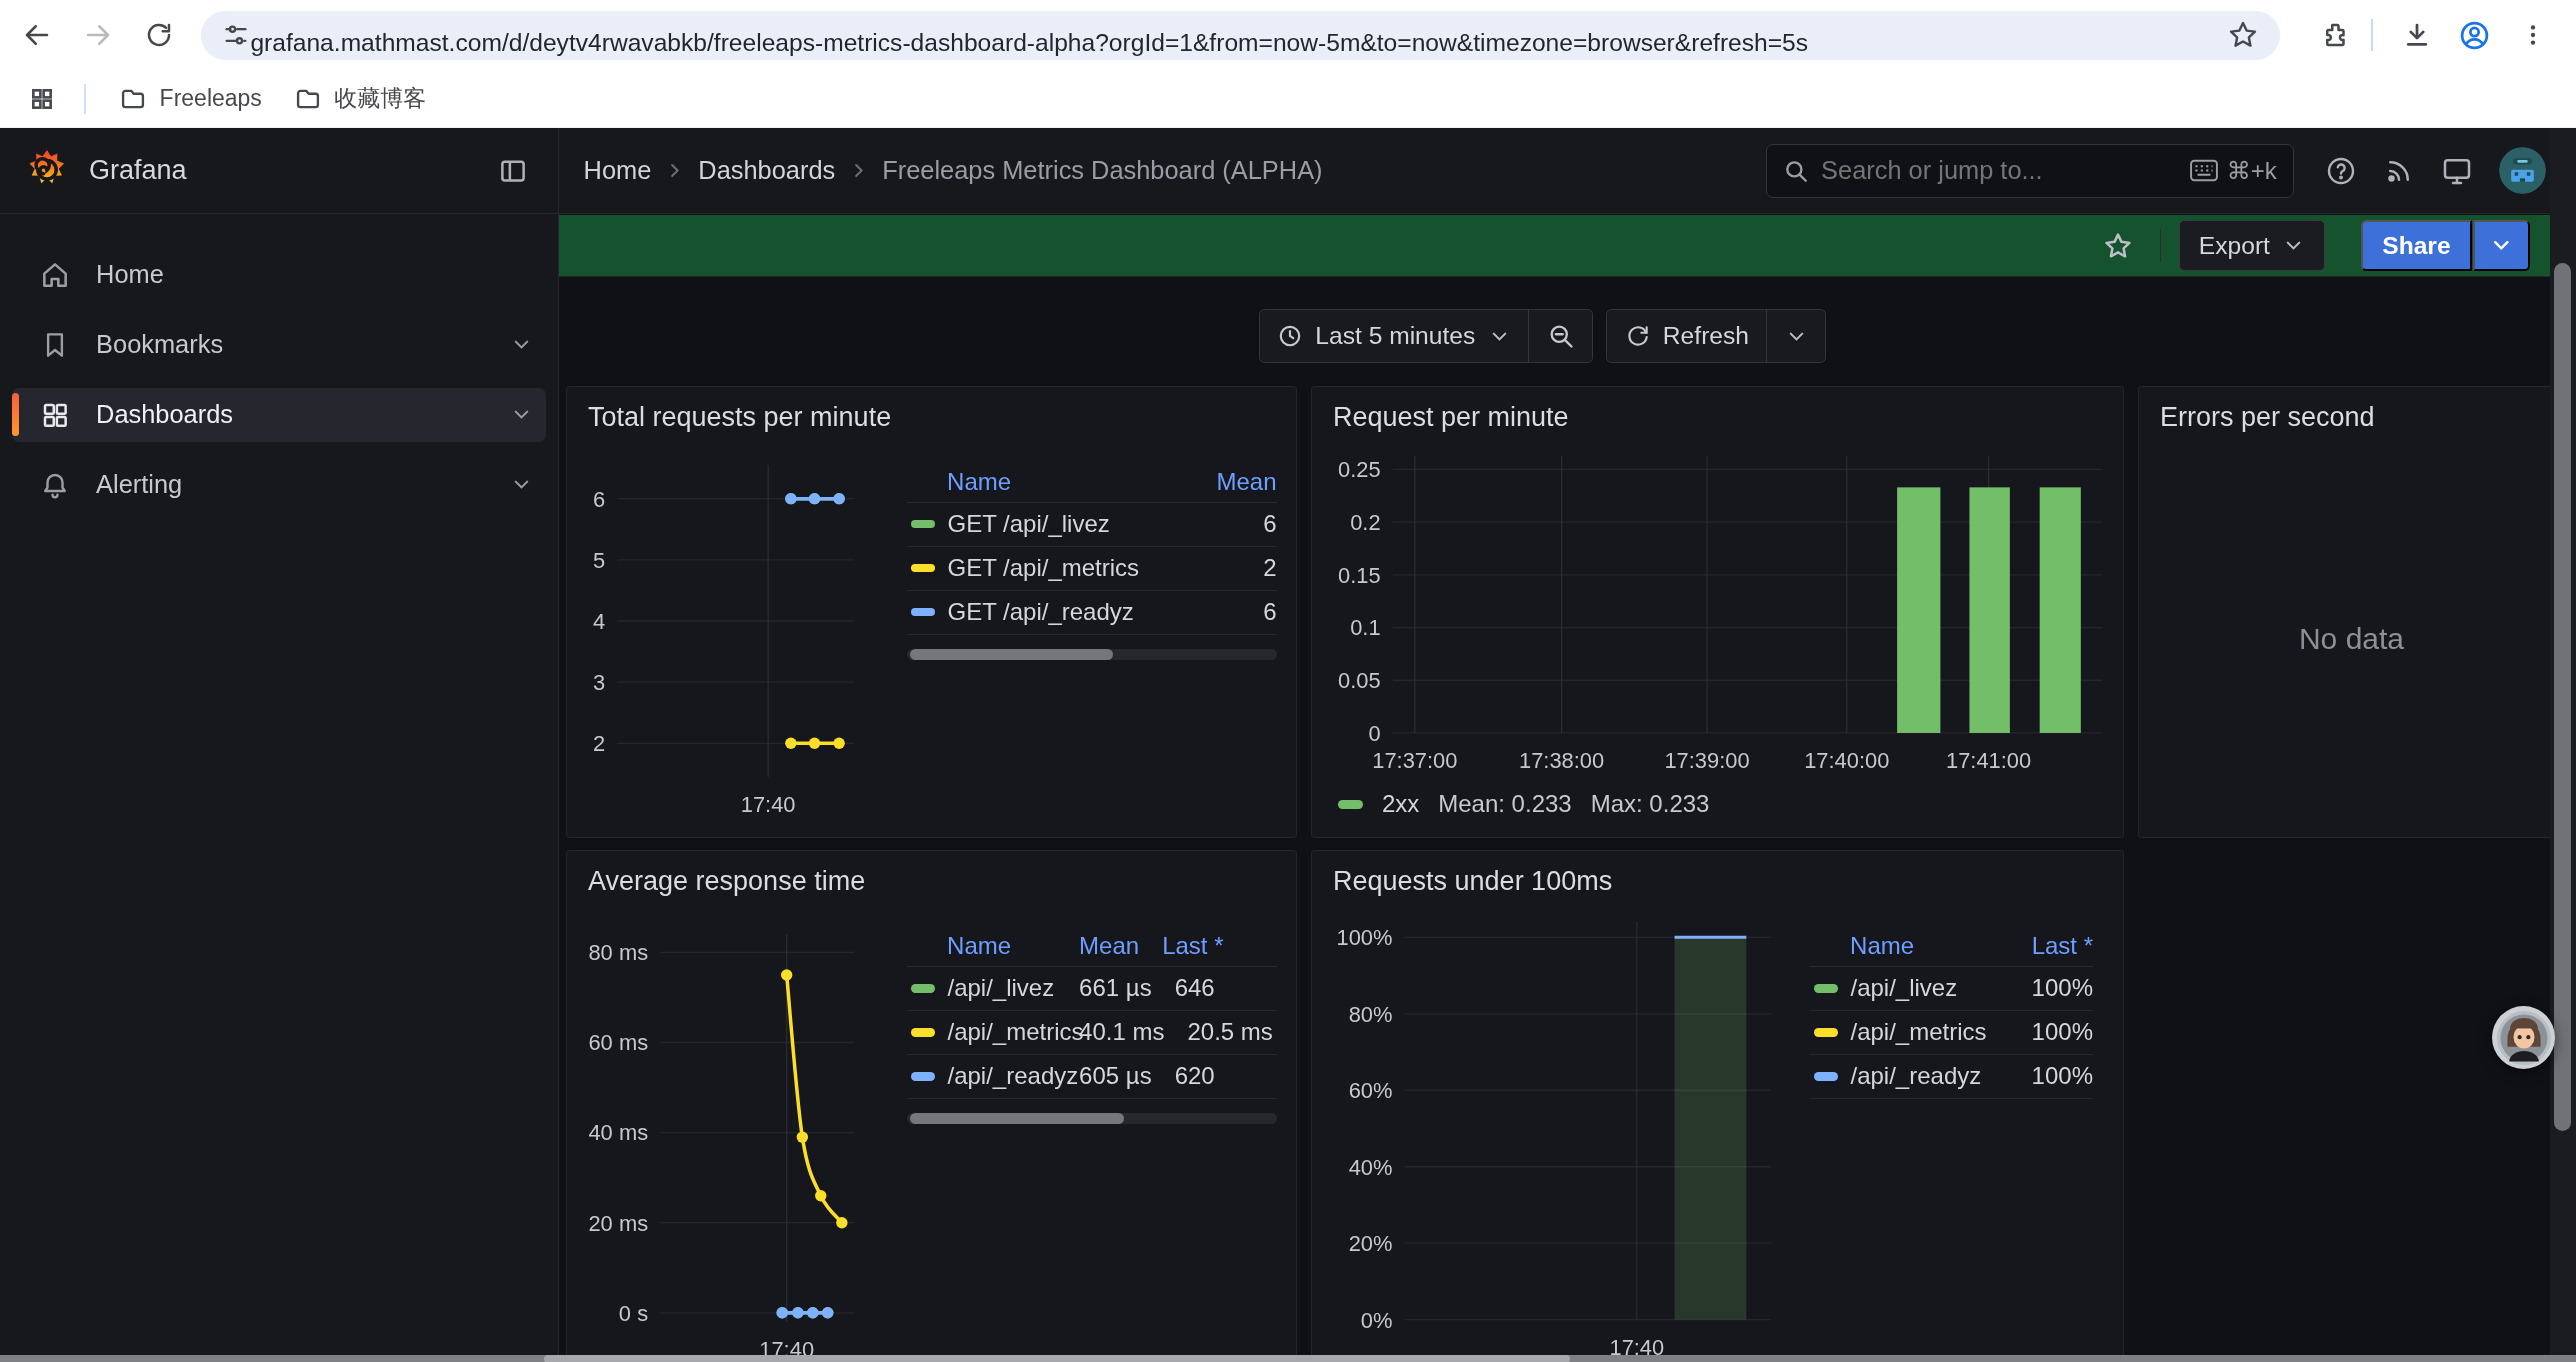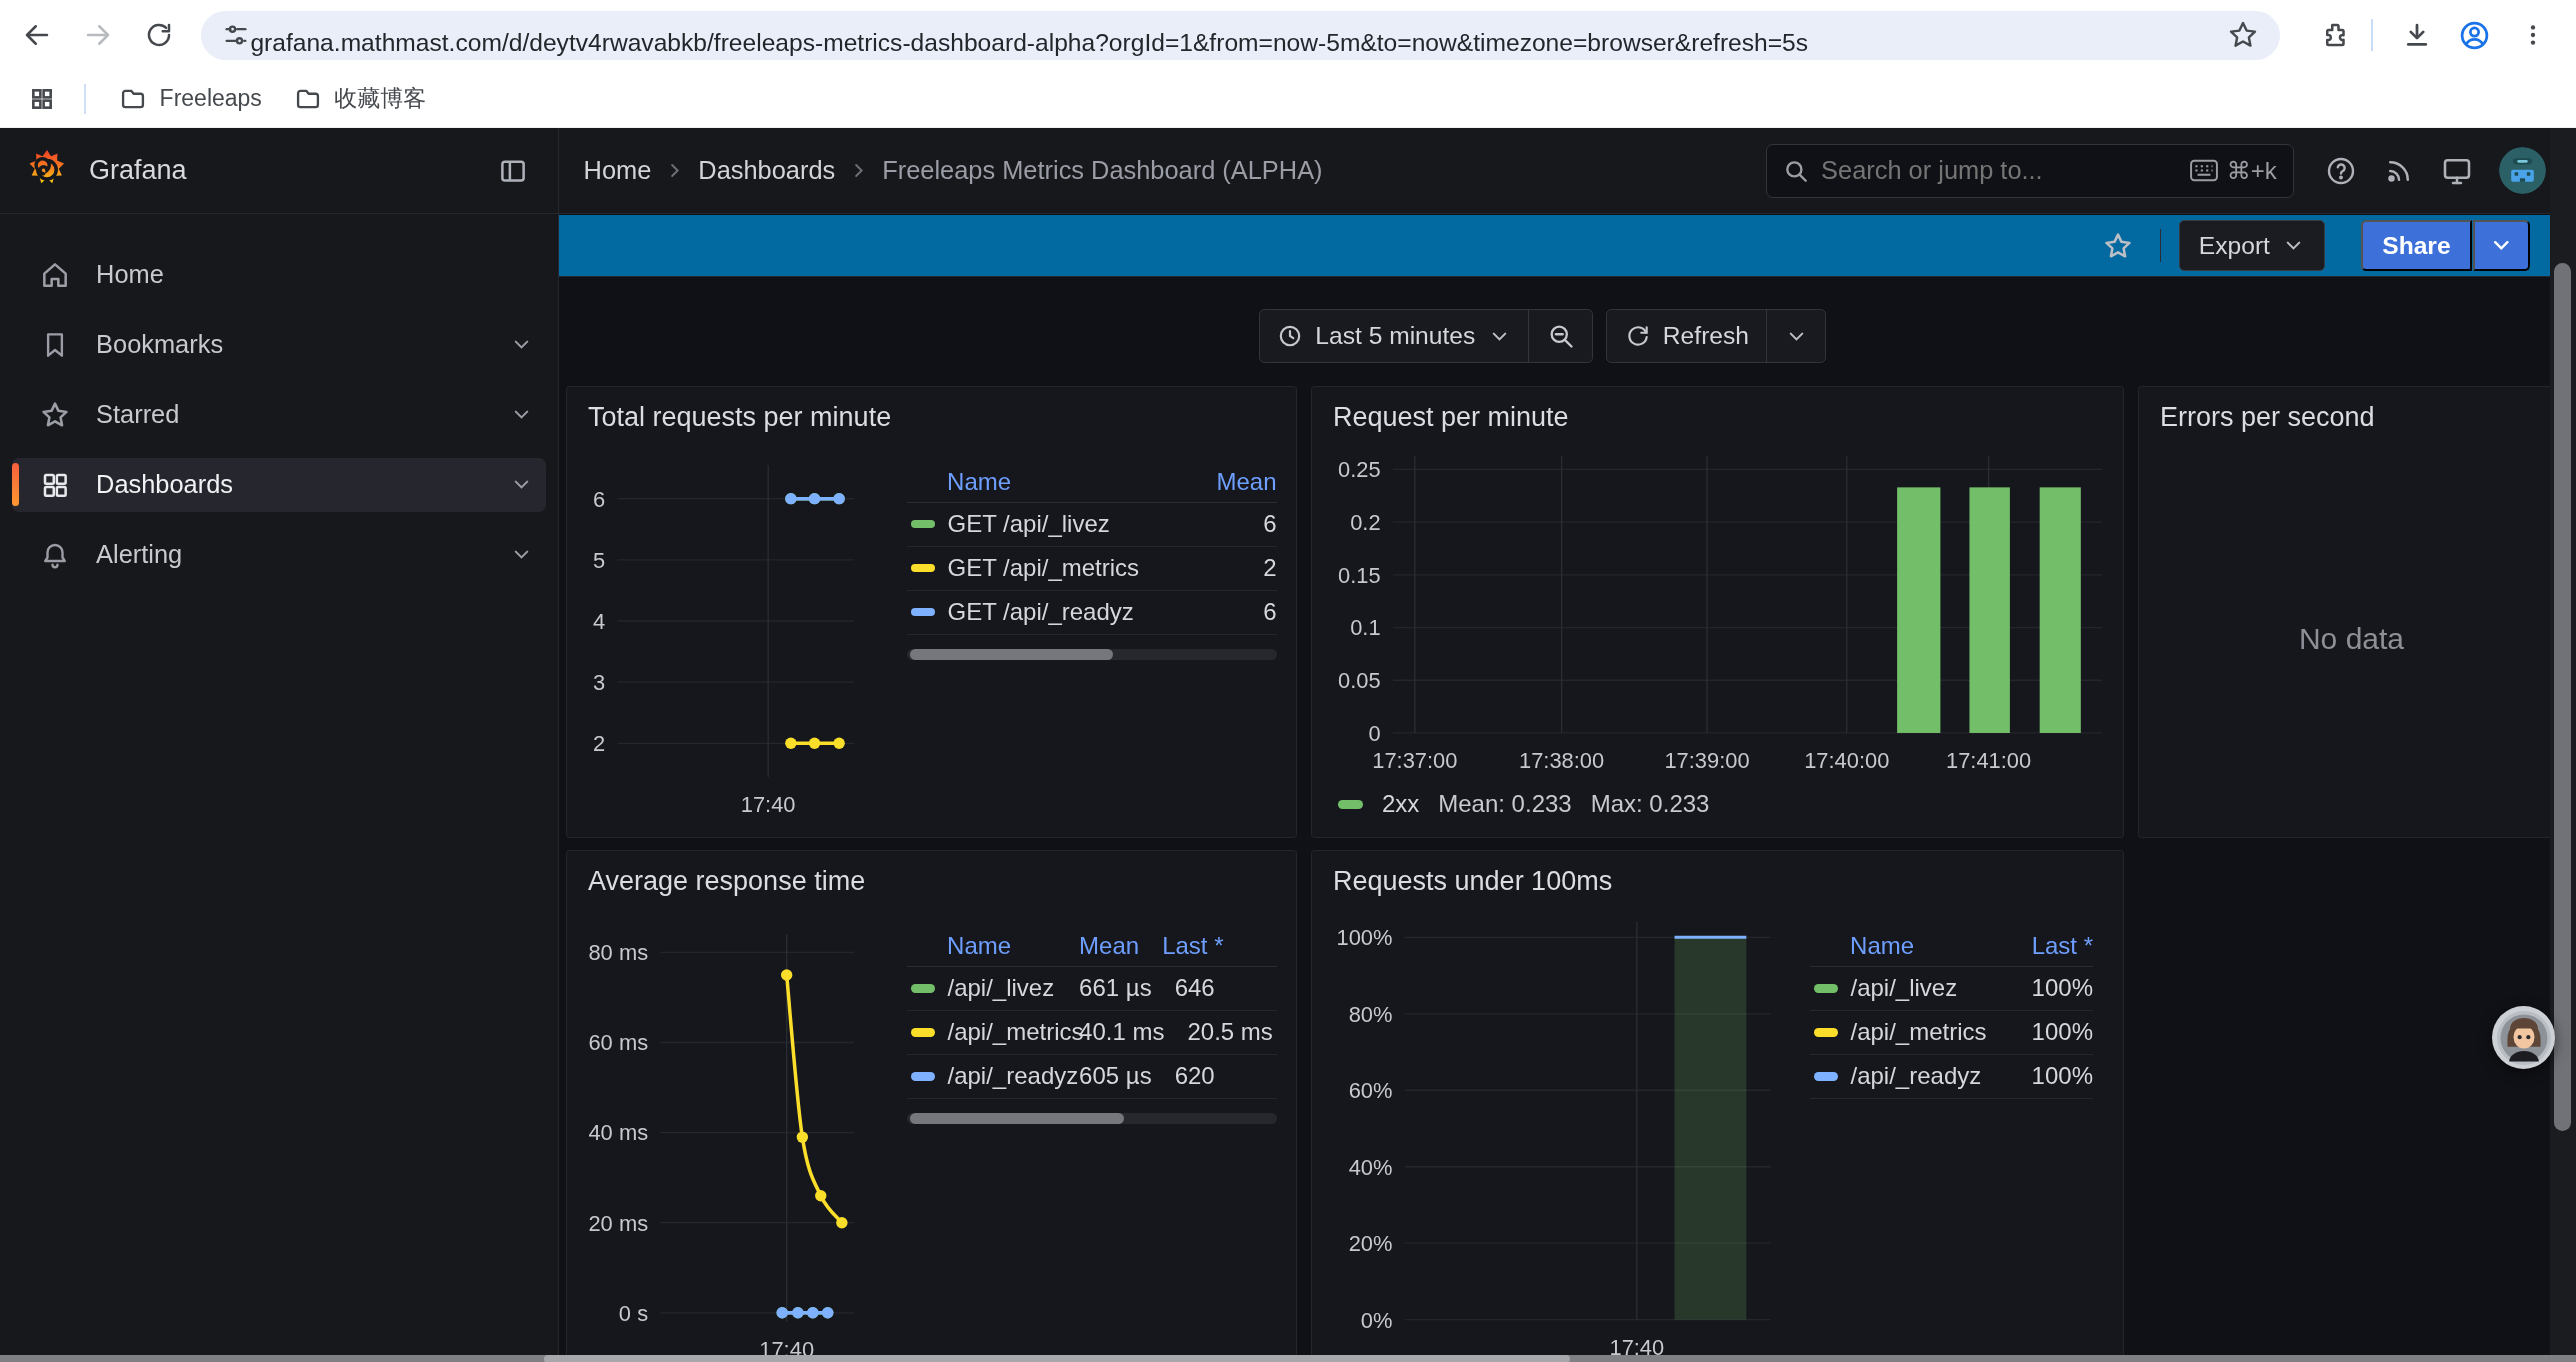--- a/index.html
+++ b/index.html
@@ -56,21 +56,21 @@
   .side-item.active .icon-btn { color:#e8e9ec; }
   .side-item.active::before { content:""; position:absolute; left:0; top:5.3px; bottom:5.3px; width:7px;
                border-radius:3.5px; background:linear-gradient(180deg,#f55f3c,#ff9830); }
   .side-item .lbl { margin-left:10.5px; flex:1; }
   .side-chev { margin-right:12.3px; color:#9b9ea6; display:flex; }
   .side-item .icon-wrap { width:61px; display:flex; justify-content:center; margin-left:12.3px; }
 
   
   .gf-main { position:absolute; left:559px; top:215px; width:2017px; height:1148px; overflow:hidden;
              background:#101116; }
-  .dash-toprow { height:62px; background:#0369a1; border-bottom:0.9px solid #26272c; display:flex;
+  .dash-toprow { height:62px; background:#14532d; border-bottom:0.9px solid #26272c; display:flex;
                  align-items:center; justify-content:flex-end; padding-right:46px; }
   .toprow-sep { width:1.8px; height:33px; background:#2c2d33; margin:0 17.5px; }
   .btn { height:51px; display:flex; align-items:center; gap:12.3px; border-radius:5.3px; font-size:24.6px;
          color:#d5d7dd; padding:0 19px; }
   .btn.ghost { border:0.9px solid #393b42; background:#1b1c21; }
   .btn-blue { background:#3d71d9; color:#ffffff; font-weight:700;margin-left:22px; }
   .share-group { display:flex; margin-left:14px; }
   .share-group .main { border-radius:5.3px 0 0 5.3px; }
   .share-group .chev { border-radius:0 5.3px 5.3px 0; margin-left:1.8px; padding:0 14px; font-weight:400; }
   .controls-row { margin-top:32px; height:54px; display:flex; justify-content:center; gap:13px;
@@ -322,35 +322,20 @@
     </div>
     <div class="side-item">
       <span class="icon-wrap">
           <span class="icon-btn">
         <svg width="30" height="30" viewBox="0 0 24 24" fill="none" stroke="currentColor" stroke-width="1.9" stroke-linejoin="round">
               <path d="M6.5 3.5h11v17l-5.5-4.5-5.5 4.5z"></path>
             </svg>
       </span>
         </span>
       <span class="lbl">Bookmarks</span>
-      <span class="side-chev">
-          <svg width="23" height="23" viewBox="0 0 24 24" fill="none" stroke="currentColor" stroke-width="2.2" stroke-linecap="round">
-            <path d="M6 9l6 6 6-6"></path>
-          </svg>
-        </span>
-    </div>
-    <div class="side-item">
-      <span class="icon-wrap">
-          <span class="icon-btn">
-        <svg width="32" height="32" viewBox="0 0 24 24" fill="none" stroke="currentColor" stroke-width="1.9" stroke-linejoin="round">
-              <path d="M12 3.5l2.6 5.4 6 .8-4.4 4.1 1.1 5.9-5.3-2.9-5.3 2.9 1.1-5.9L3.4 9.7l6-.8z"></path>
-            </svg>
-      </span>
-        </span>
-      <span class="lbl">Starred</span>
       <span class="side-chev">
           <svg width="23" height="23" viewBox="0 0 24 24" fill="none" stroke="currentColor" stroke-width="2.2" stroke-linecap="round">
             <path d="M6 9l6 6 6-6"></path>
           </svg>
         </span>
     </div>
     <div class="side-item active">
       <span class="icon-wrap">
           <span class="icon-btn">
         <svg width="30" height="30" viewBox="0 0 24 24" fill="none" stroke="currentColor" stroke-width="2">

